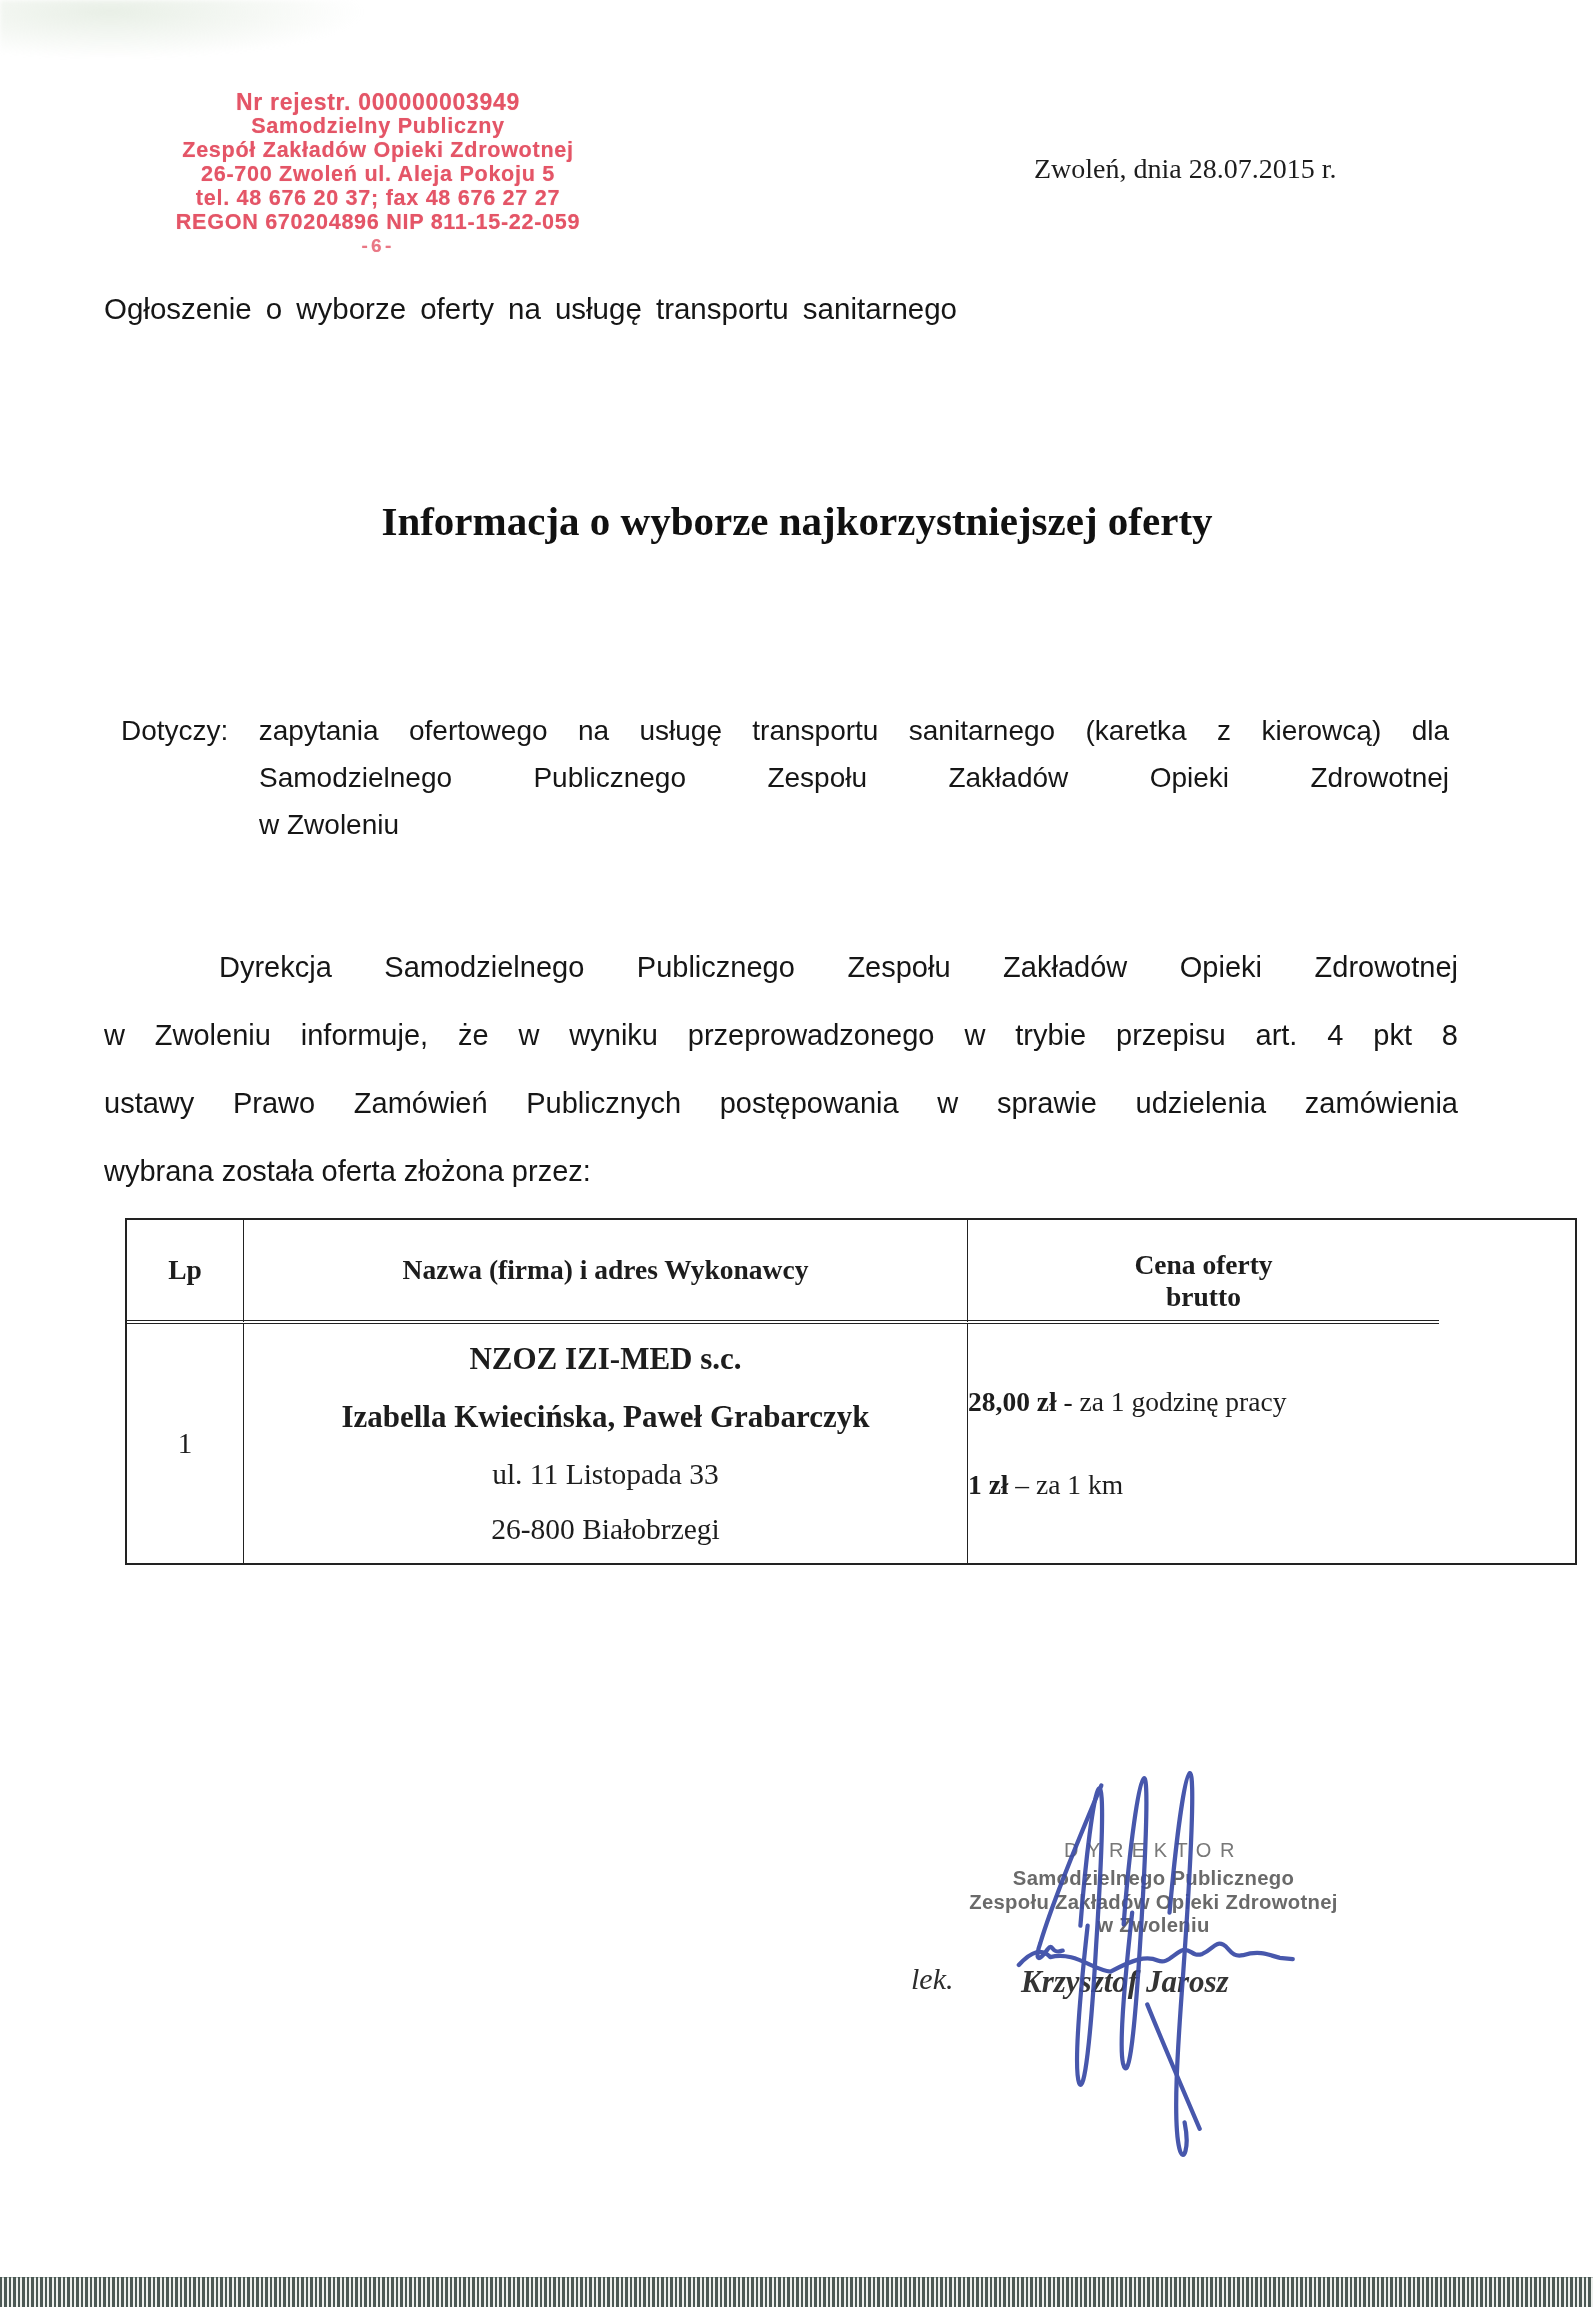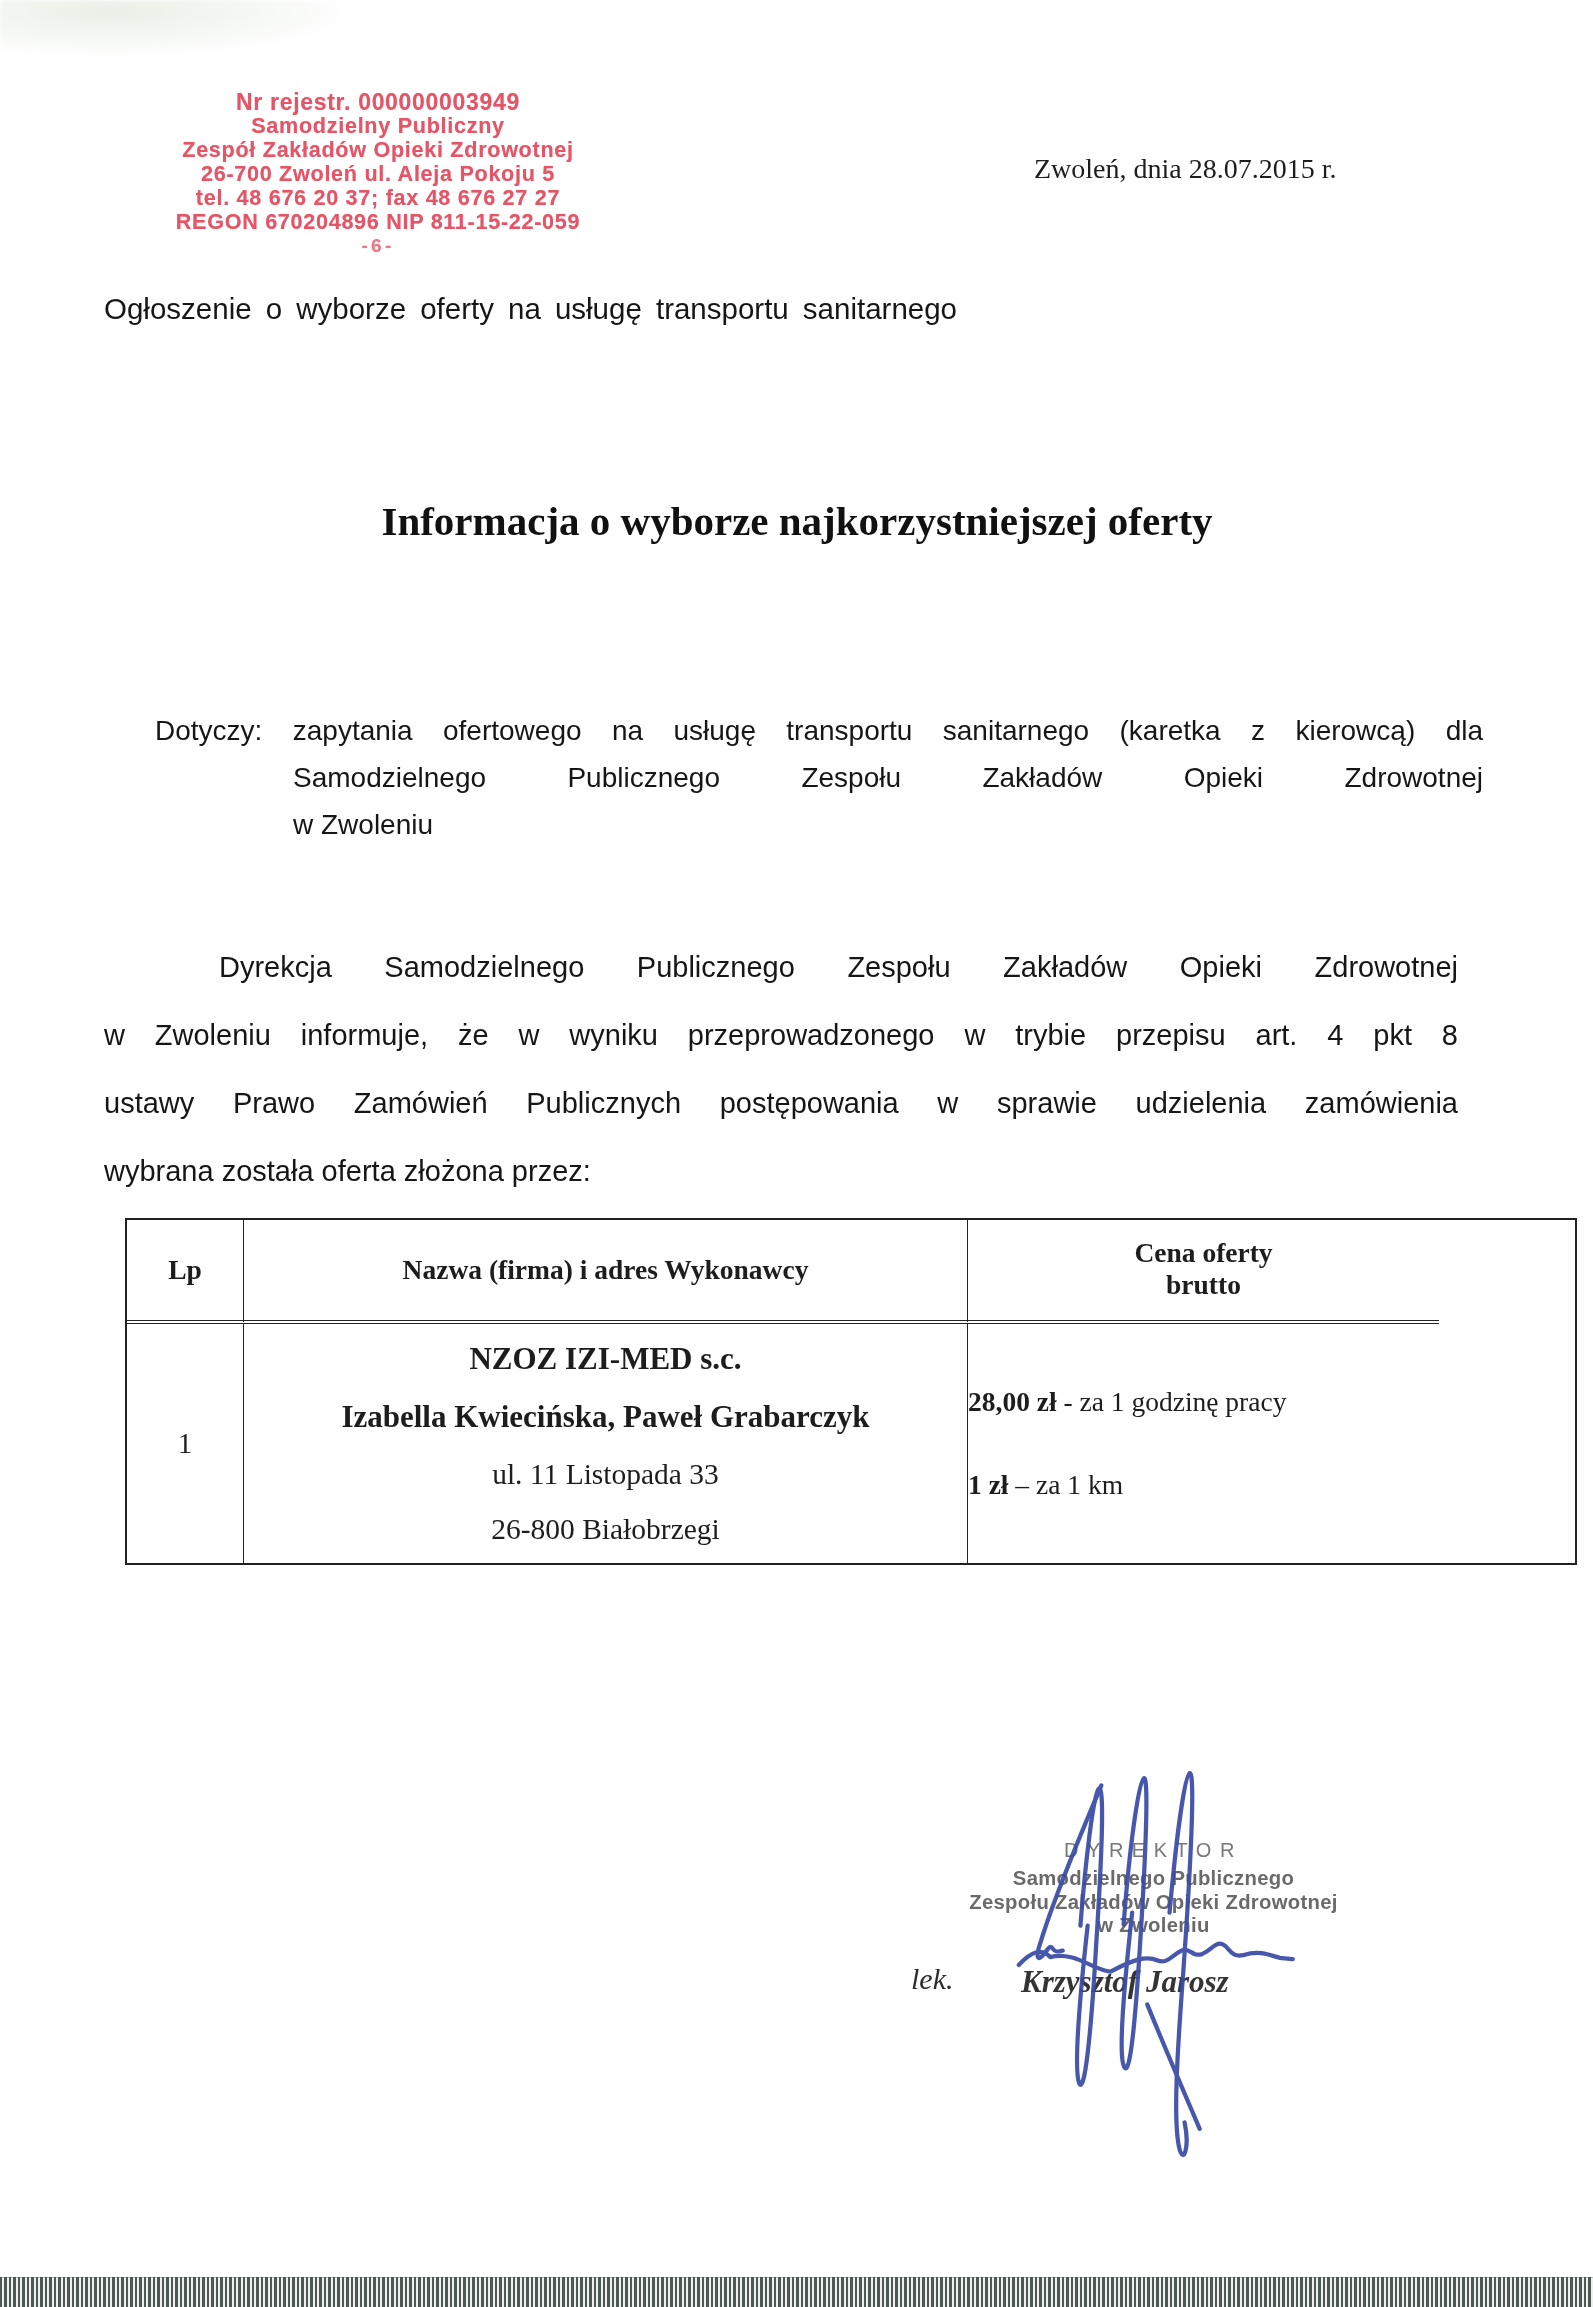--- a/index.html
+++ b/index.html
@@ -43,41 +43,41 @@
     font-size:29.5px;word-spacing:5.9px;color:#161616;
   }
   
   .doc-title{
     left:0;top:497px;width:1594px;text-align:center;
     font-family:"Liberation Serif",serif;font-weight:700;font-size:41px;color:#111;
   }
   
   .regarding{
     left:121px;top:707px;width:1328px;
-    font-size:28px;line-height:47px;color:#161616;margin-left:34px;
+    font-size:28px;line-height:47px;color:#161616;
   }
   .just{text-align:justify;text-align-last:justify;}
   .regarding .ind{margin-left:138px;}
   
   .body-par{
     left:104px;top:933px;width:1354px;
     font-size:29px;line-height:68px;color:#161616;
   }
   .body-par .first{text-indent:115px;}
   
   .offers-table{
     left:125px;top:1218px;width:1452px;height:347px;
     border:2px solid var(--border-black);
     display:grid;grid-template-columns:117px 724px 471px;grid-template-rows:104px 1fr;
     font-family:"Liberation Serif",serif;background:#fff;box-sizing:border-box;
   }
   .cell{box-sizing:border-box;}
   .cell.vline{border-right:1.3px solid var(--border-black);}
   .cell.hdr{border-bottom:4.6px double var(--border-black);display:flex;align-items:center;justify-content:center;font-weight:700;font-size:27.5px;}
-  .cell.hdr.price{flex-direction:column;padding:13px 0 14.4px 0;}
+  .cell.hdr.price{flex-direction:column;justify-content:space-between;padding:13px 0 14.4px 0;margin-top:16px;}
   .cell.lp-body{display:flex;align-items:center;justify-content:center;font-size:29px;}
   .cell.name-body{display:flex;flex-direction:column;justify-content:space-around;align-items:center;padding:5.2px 0;}
   .name-body .nl{font-size:29.5px;}
   .name-body .b{font-weight:700;font-size:31px;}
   .cell.price-body{display:flex;flex-direction:column;justify-content:center;gap:51px;font-size:27.5px;}
   .price-body b{font-weight:700;}
   
   .director-stamp{
     left:944px;top:1833px;width:419px;text-align:center;
     color:var(--stamp-gray);

